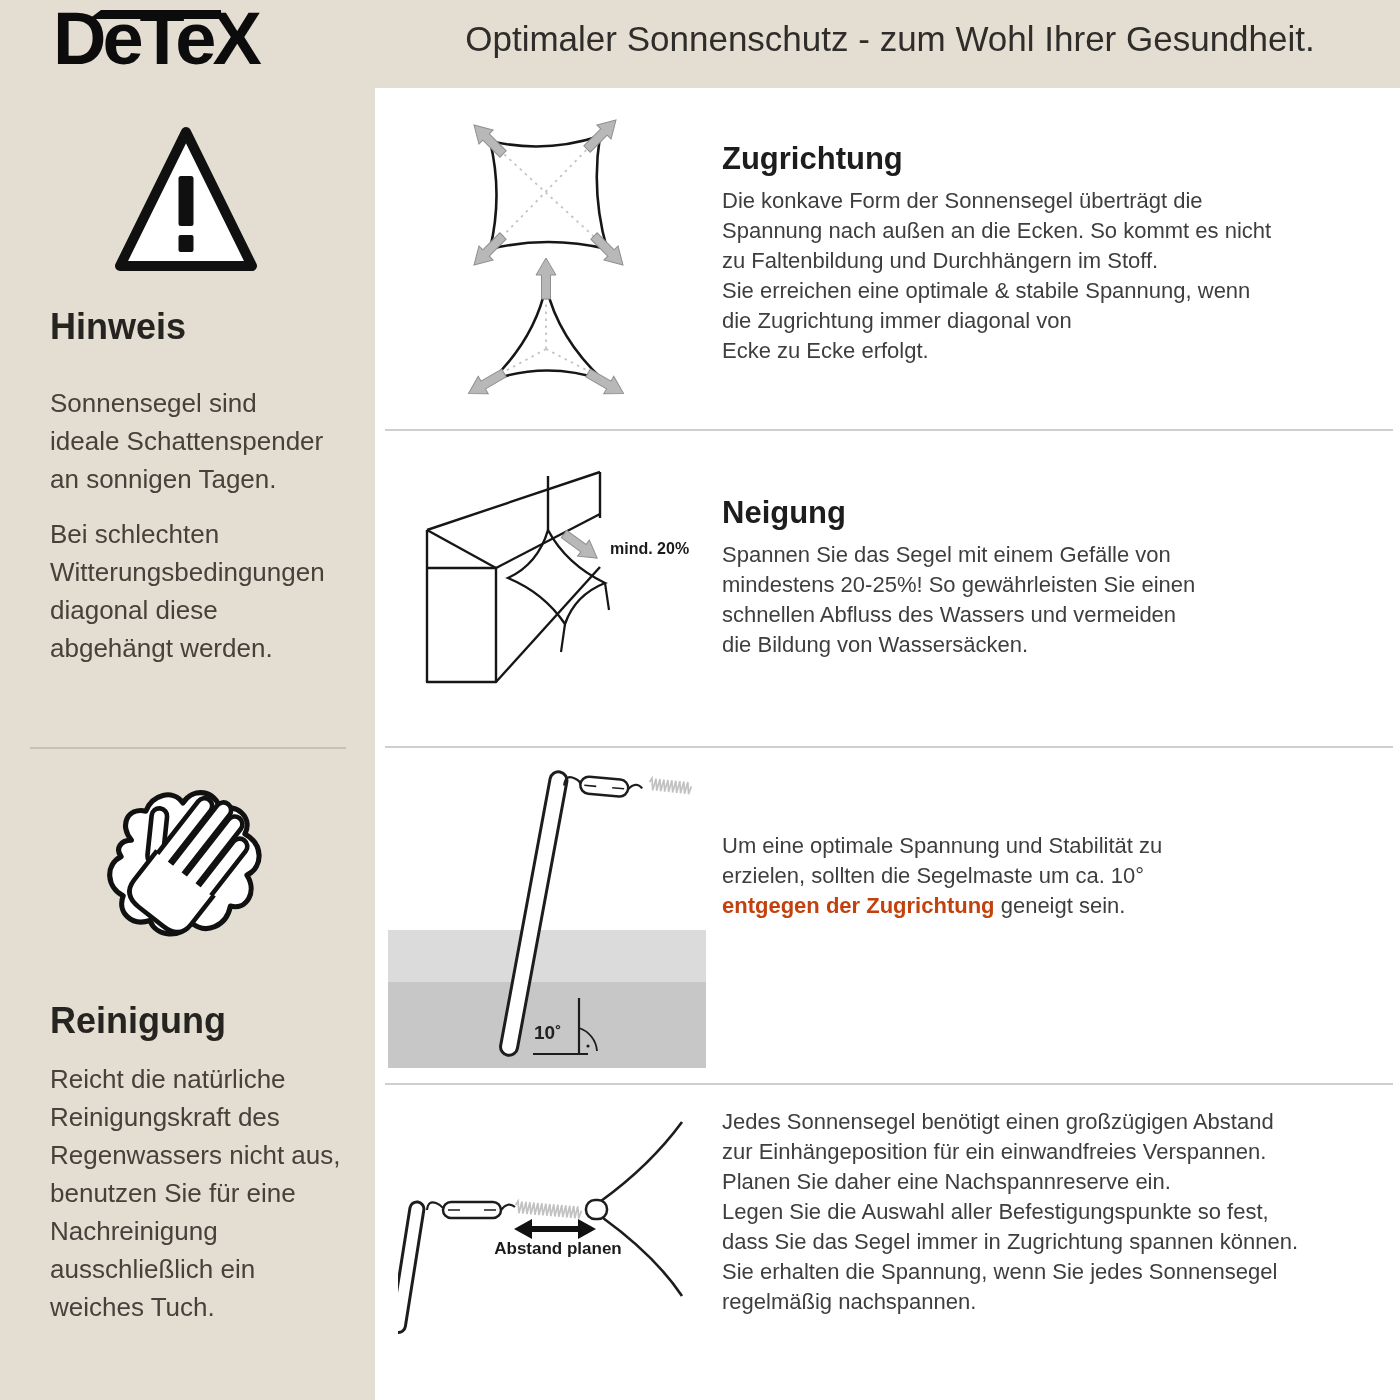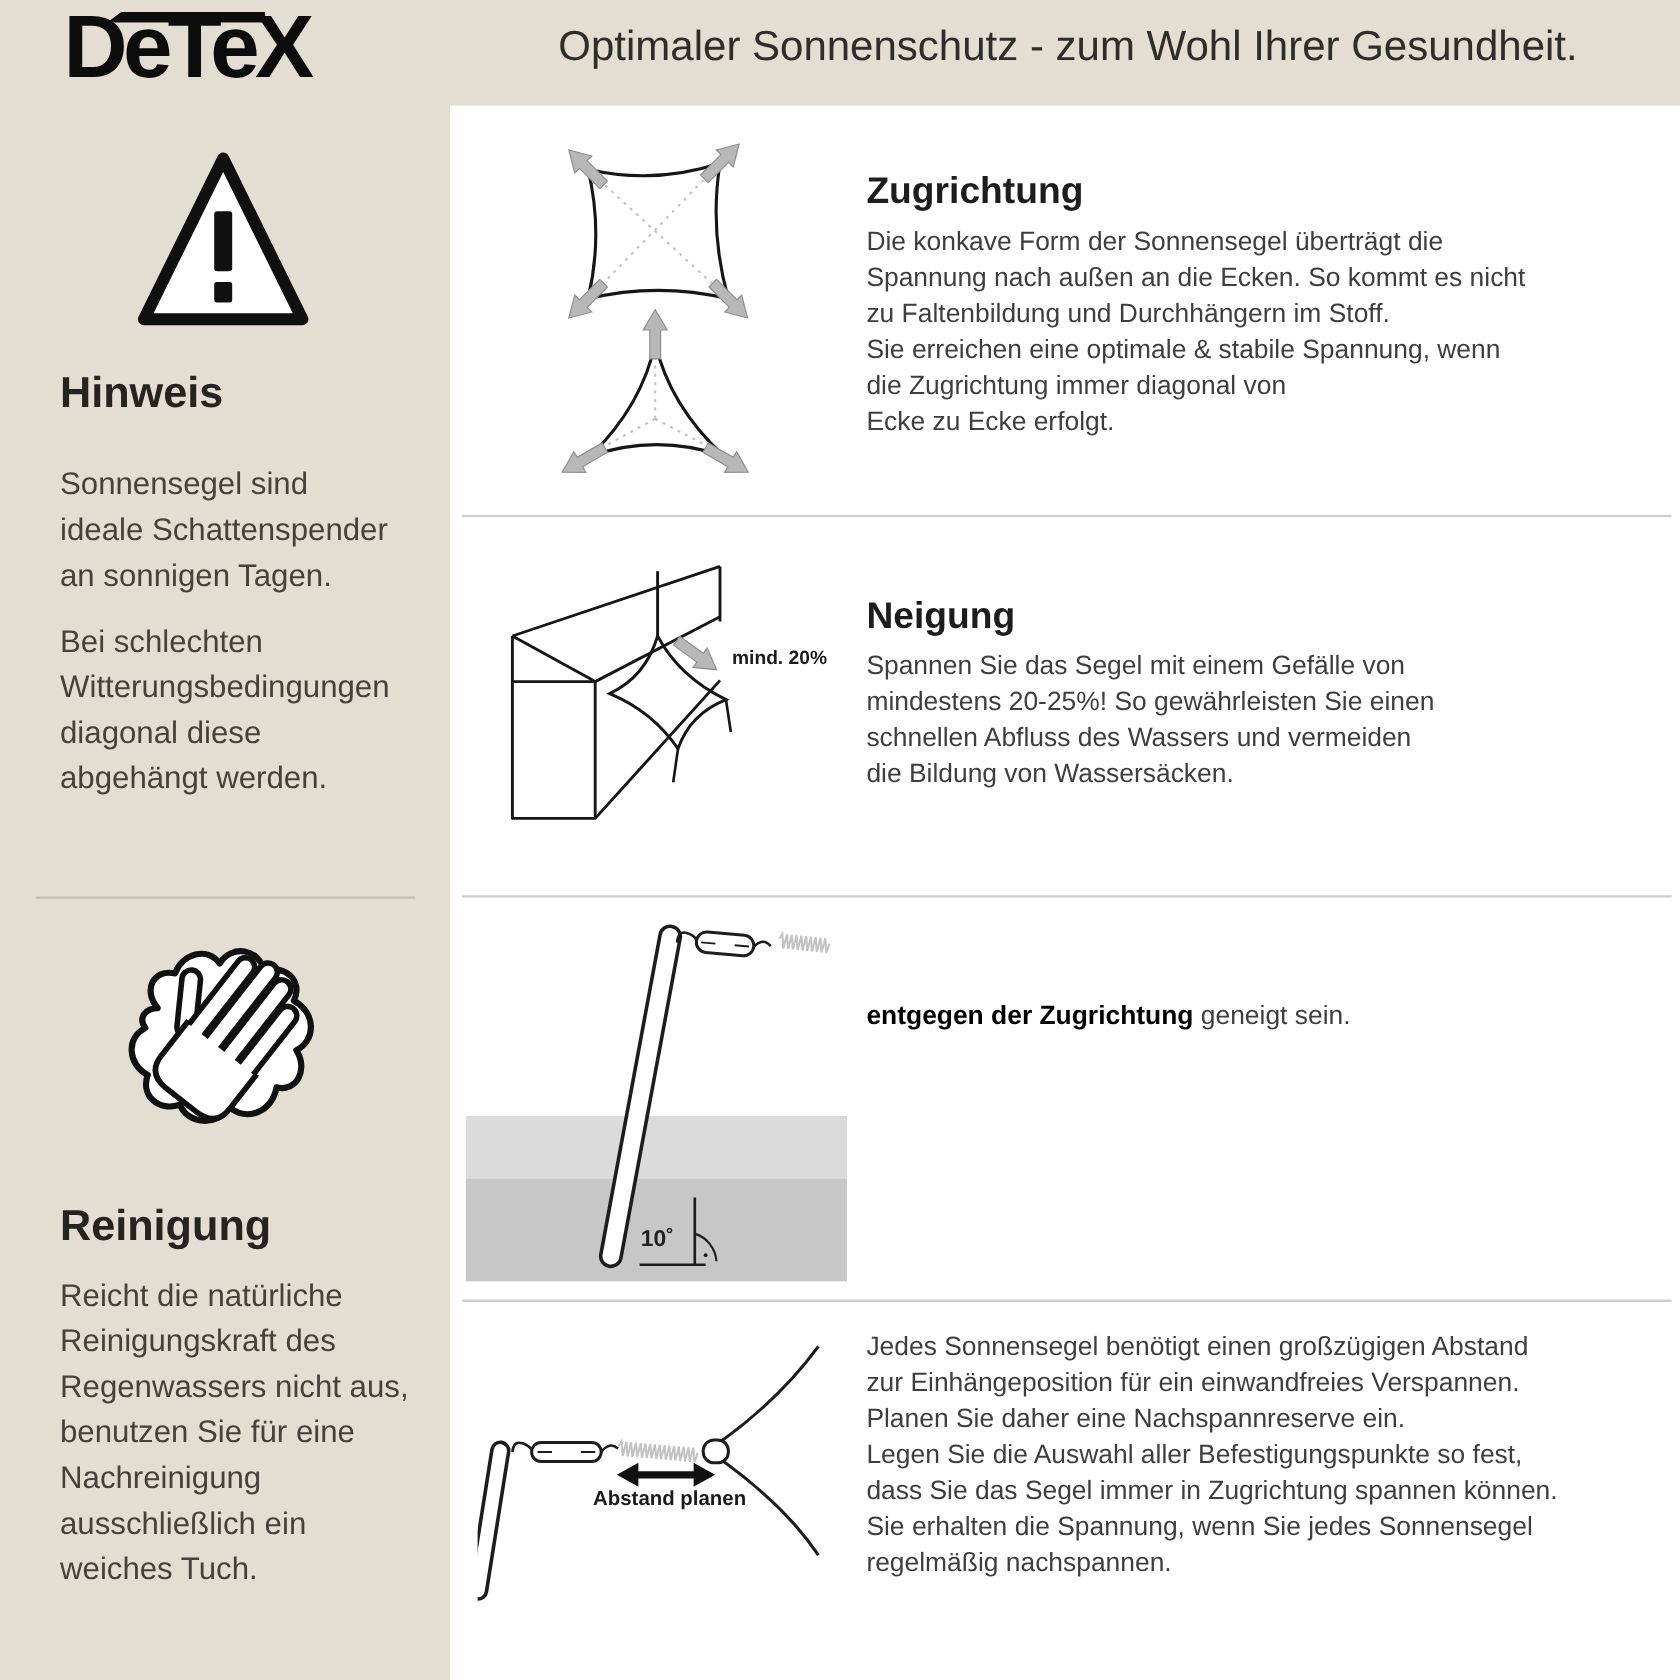--- a/index.html
+++ b/index.html
@@ -24,21 +24,21 @@
   }
   
   .sb-title{position:absolute;left:50px;font-size:36px;line-height:42px;font-weight:700;color:#262420;}
   .sb-text{position:absolute;left:50px;width:310px;font-size:26px;line-height:38px;color:#46413a;white-space:pre-line;}
   .sb-divider{position:absolute;left:30px;width:316px;height:2px;background:#c6c0b5;}
   .icon-box{position:absolute;}
   
   .sec{position:absolute;left:722px;width:672px;}
   .sec h2{margin:0 0 8px 0;font-size:31px;line-height:38px;font-weight:700;color:#1d1d1d;}
   .sec .body{font-size:22px;line-height:30px;color:#3e3e3e;white-space:pre-line;}
-  .sec .body b{color:#000000;}
+  .sec .body b{color:#c2410c;}
   .sec-divider{position:absolute;left:385px;width:1008px;height:2px;background:#cfcfcf;}
   .diagram{position:absolute;}
   .dg-label{position:absolute;font-weight:700;color:#1b1b1b;}
   #neigung-label{left:212px;top:88px;font-size:16px;}
   #mast-label{left:146px;top:260px;font-size:19px;font-weight:700;color:#222;}
   #abstand-label{left:70px;top:139px;width:180px;text-align:center;font-size:17px;}
   svg{display:block;}
 </style>
 </head>
 <body>
@@ -172,21 +172,23 @@
     <path transform="translate(262,16) rotate(6)" d="M0,4 L2,0 L4,12 L6,0 L8,12 L10,0 L12,12 L14,0 L16,12 L18,0 L20,12 L22,0 L24,12 L26,0 L28,12 L30,0 L32,12 L34,0 L36,12 L38,0 L40,12 L42,4" fill="none" stroke="#c2c2c2" stroke-width="1.7"></path>
     <g fill="none" stroke="#1d1d1d">
       <path d="M191,236 L191,292 M145,292 L200,292" stroke-width="2.2"></path>
       <path d="M191,266 A26,26 0 0 1 209,289" stroke-width="1.8"></path>
       <circle cx="200" cy="284" r="1.6" fill="#1d1d1d" stroke="none"></circle>
     </g>
   </svg>
   <div class="dg-label" id="mast-label">10˚</div>
 </div>
 <div class="sec" style="top:831px;">
-  <div class="body"><b>entgegen der Zugrichtung</b><span> geneigt sein.</span></div>
+  <div class="body"><span>Um eine optimale Spannung und Stabilität zu
+erzielen, sollten die Segelmaste um ca. 10°
+</span><b>entgegen der Zugrichtung</b><span> geneigt sein.</span></div>
 </div>
 
 <div class="sec-divider" style="top:1083px;"></div>
 
 <div class="diagram" style="left:398px;top:1100px;">
   <svg width="300" height="300" viewBox="0 0 300 300">
     <rect x="-7" y="0" width="14" height="132" rx="7" transform="translate(20,102) rotate(9)" fill="#ffffff" stroke="#1d1d1d" stroke-width="3"></rect>
     <path d="M29,110 q1,-10 9,-7 q5,2 7,5" fill="none" stroke="#1d1d1d" stroke-width="2.2"></path>
     <g>
       <rect x="45" y="102" width="58" height="16" rx="8" fill="#ffffff" stroke="#1d1d1d" stroke-width="2.5"></rect>

